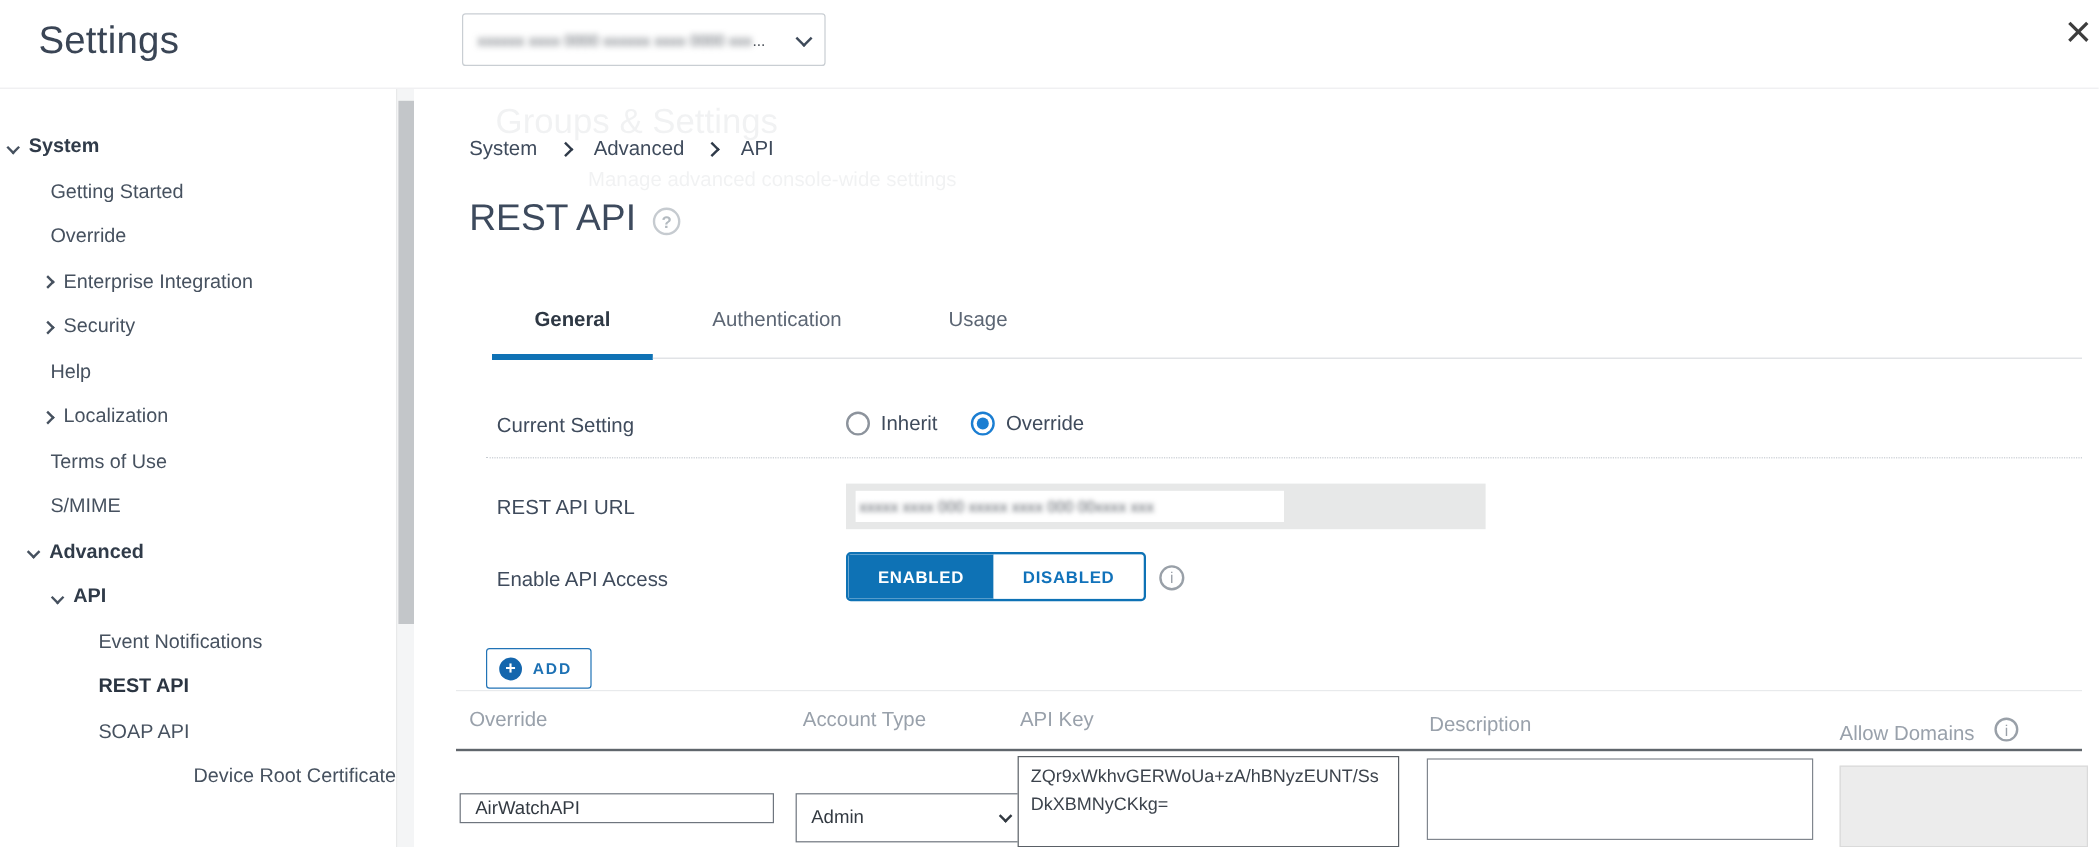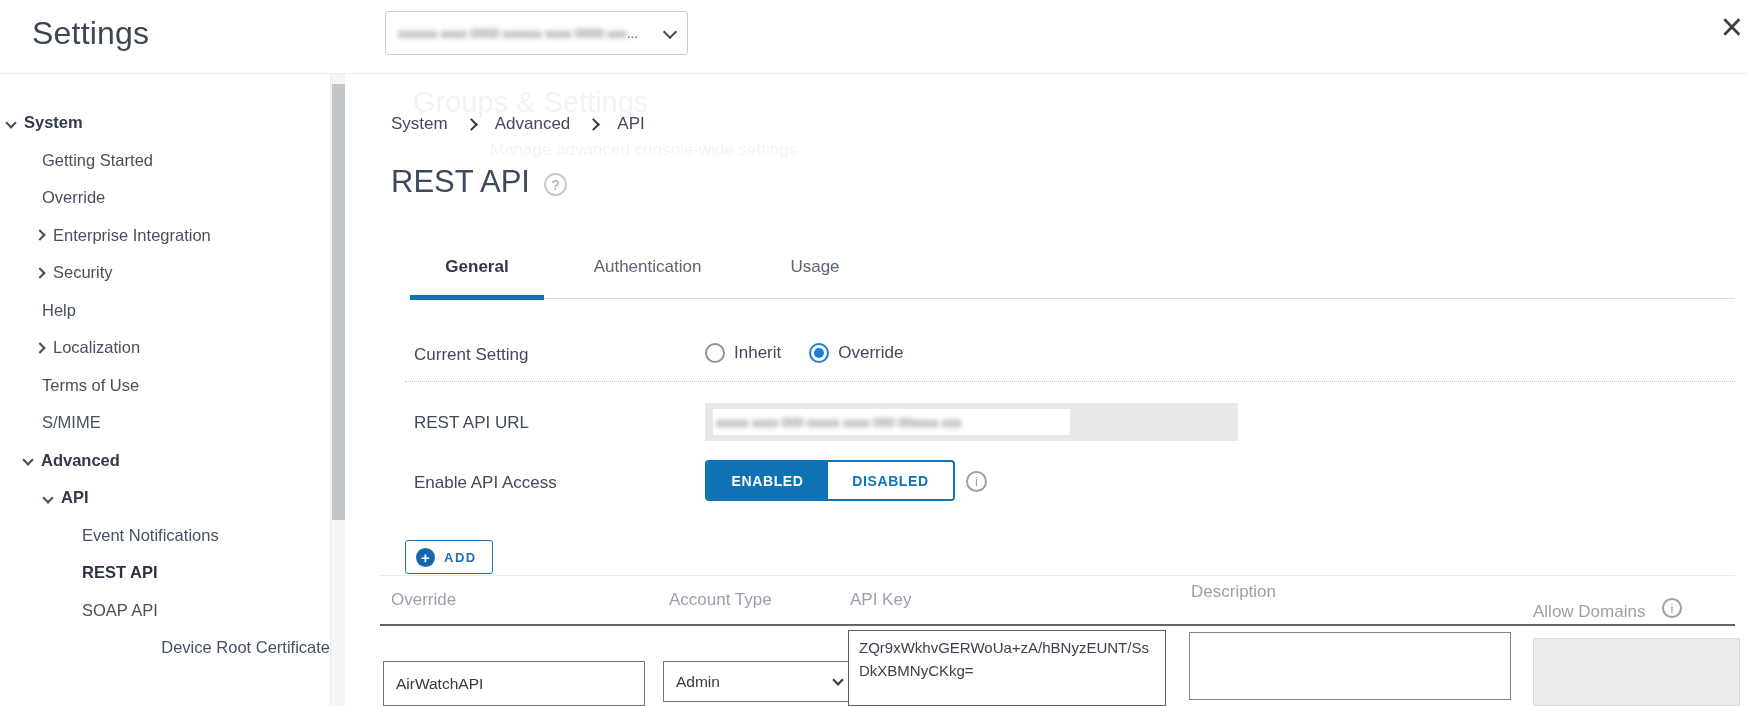--- a/index.html
+++ b/index.html
@@ -79,25 +79,25 @@
   .add-btn{position:absolute;left:60px;top:466px;width:88px;height:34px;box-sizing:border-box;border:1px solid #2173b6;border-radius:3px;background:#fff;display:flex;align-items:center;padding:0 10px;cursor:pointer;}
   .add-circle{width:19px;height:19px;border-radius:50%;background:#1466ad;color:#fff;font-size:15px;font-weight:700;display:flex;align-items:center;justify-content:center;line-height:1;}
   .add-label{margin-left:9px;font-size:13px;font-weight:700;letter-spacing:1.5px;color:#1d71b4;}
 
   .tline1{position:absolute;left:35px;top:501px;width:1355px;height:1px;background:#e8eaec;}
   .tline2{position:absolute;left:35px;top:550px;width:1355px;height:2px;background:#60666c;}
   .th{position:absolute;font-size:17px;color:#99a1ab;}
   .th-service{left:46px;top:516px;}
   .th-account{left:324px;top:516px;}
   .th-apikey{left:505px;top:516px;}
-  .th-desc{left:846px;top:508px;}
+  .th-desc{left:846px;top:520px;}
   .th-domains{left:1188px;top:528px;}
 
   .cell-input{position:absolute;box-sizing:border-box;border:1.5px solid #6e757e;background:#fff;font-family:"Liberation Sans",sans-serif;font-size:15.5px;color:#333a42;padding:0 12px;outline:none;}
-  .in-service{left:38px;top:587px;width:262px;height:45px;}
+  .in-service{left:38px;top:587px;width:262px;height:25px;}
   .sel-account{left:318px;top:587px;width:192px;height:41px;display:flex;align-items:center;padding:0 12px;cursor:pointer;}
   .sel-account .chev{margin-left:auto;margin-bottom:3px;border-color:#333a42;}
   .ta{position:absolute;box-sizing:border-box;background:#fff;font-family:"Liberation Sans",sans-serif;font-size:15px;color:#3c434c;padding:6px 10px;resize:none;outline:none;line-height:1.5;word-break:break-all;}
   .ta-key{left:503px;top:556px;width:318px;height:76px;border:1.5px solid #5a6066;}
   .ta-desc{left:844px;top:558px;width:322px;height:68px;border:1.5px solid #80868e;}
   .box-domains{position:absolute;left:1188px;top:564px;width:207px;height:68px;background:#ececec;border:1px solid #dadada;box-sizing:border-box;}
 </style>
 </head>
 <body>
 

